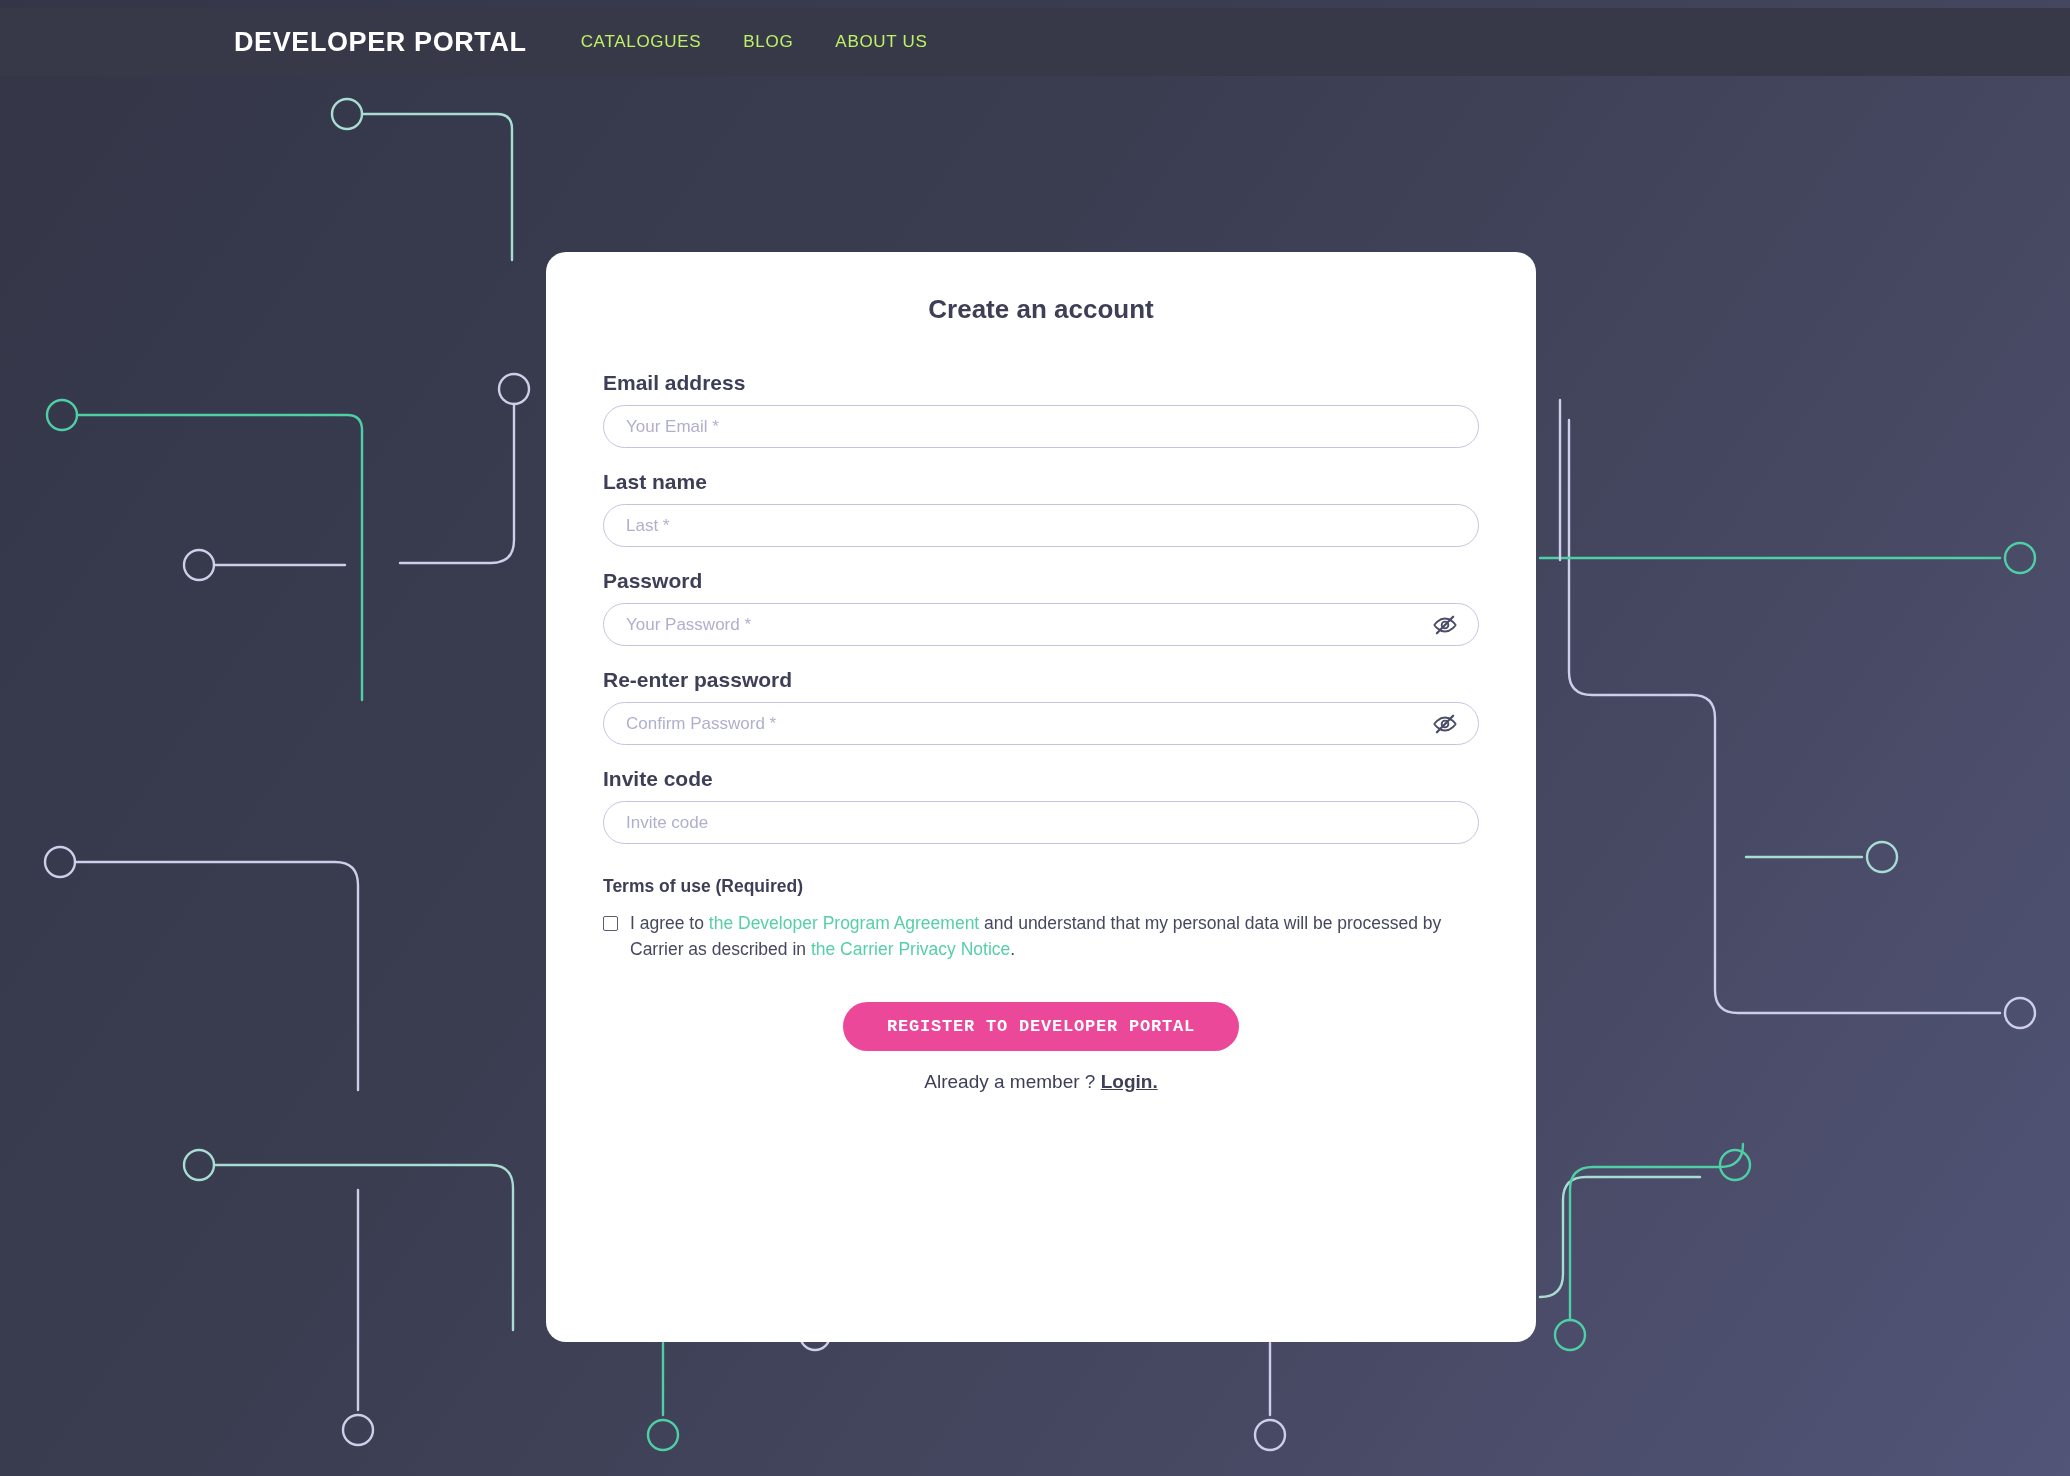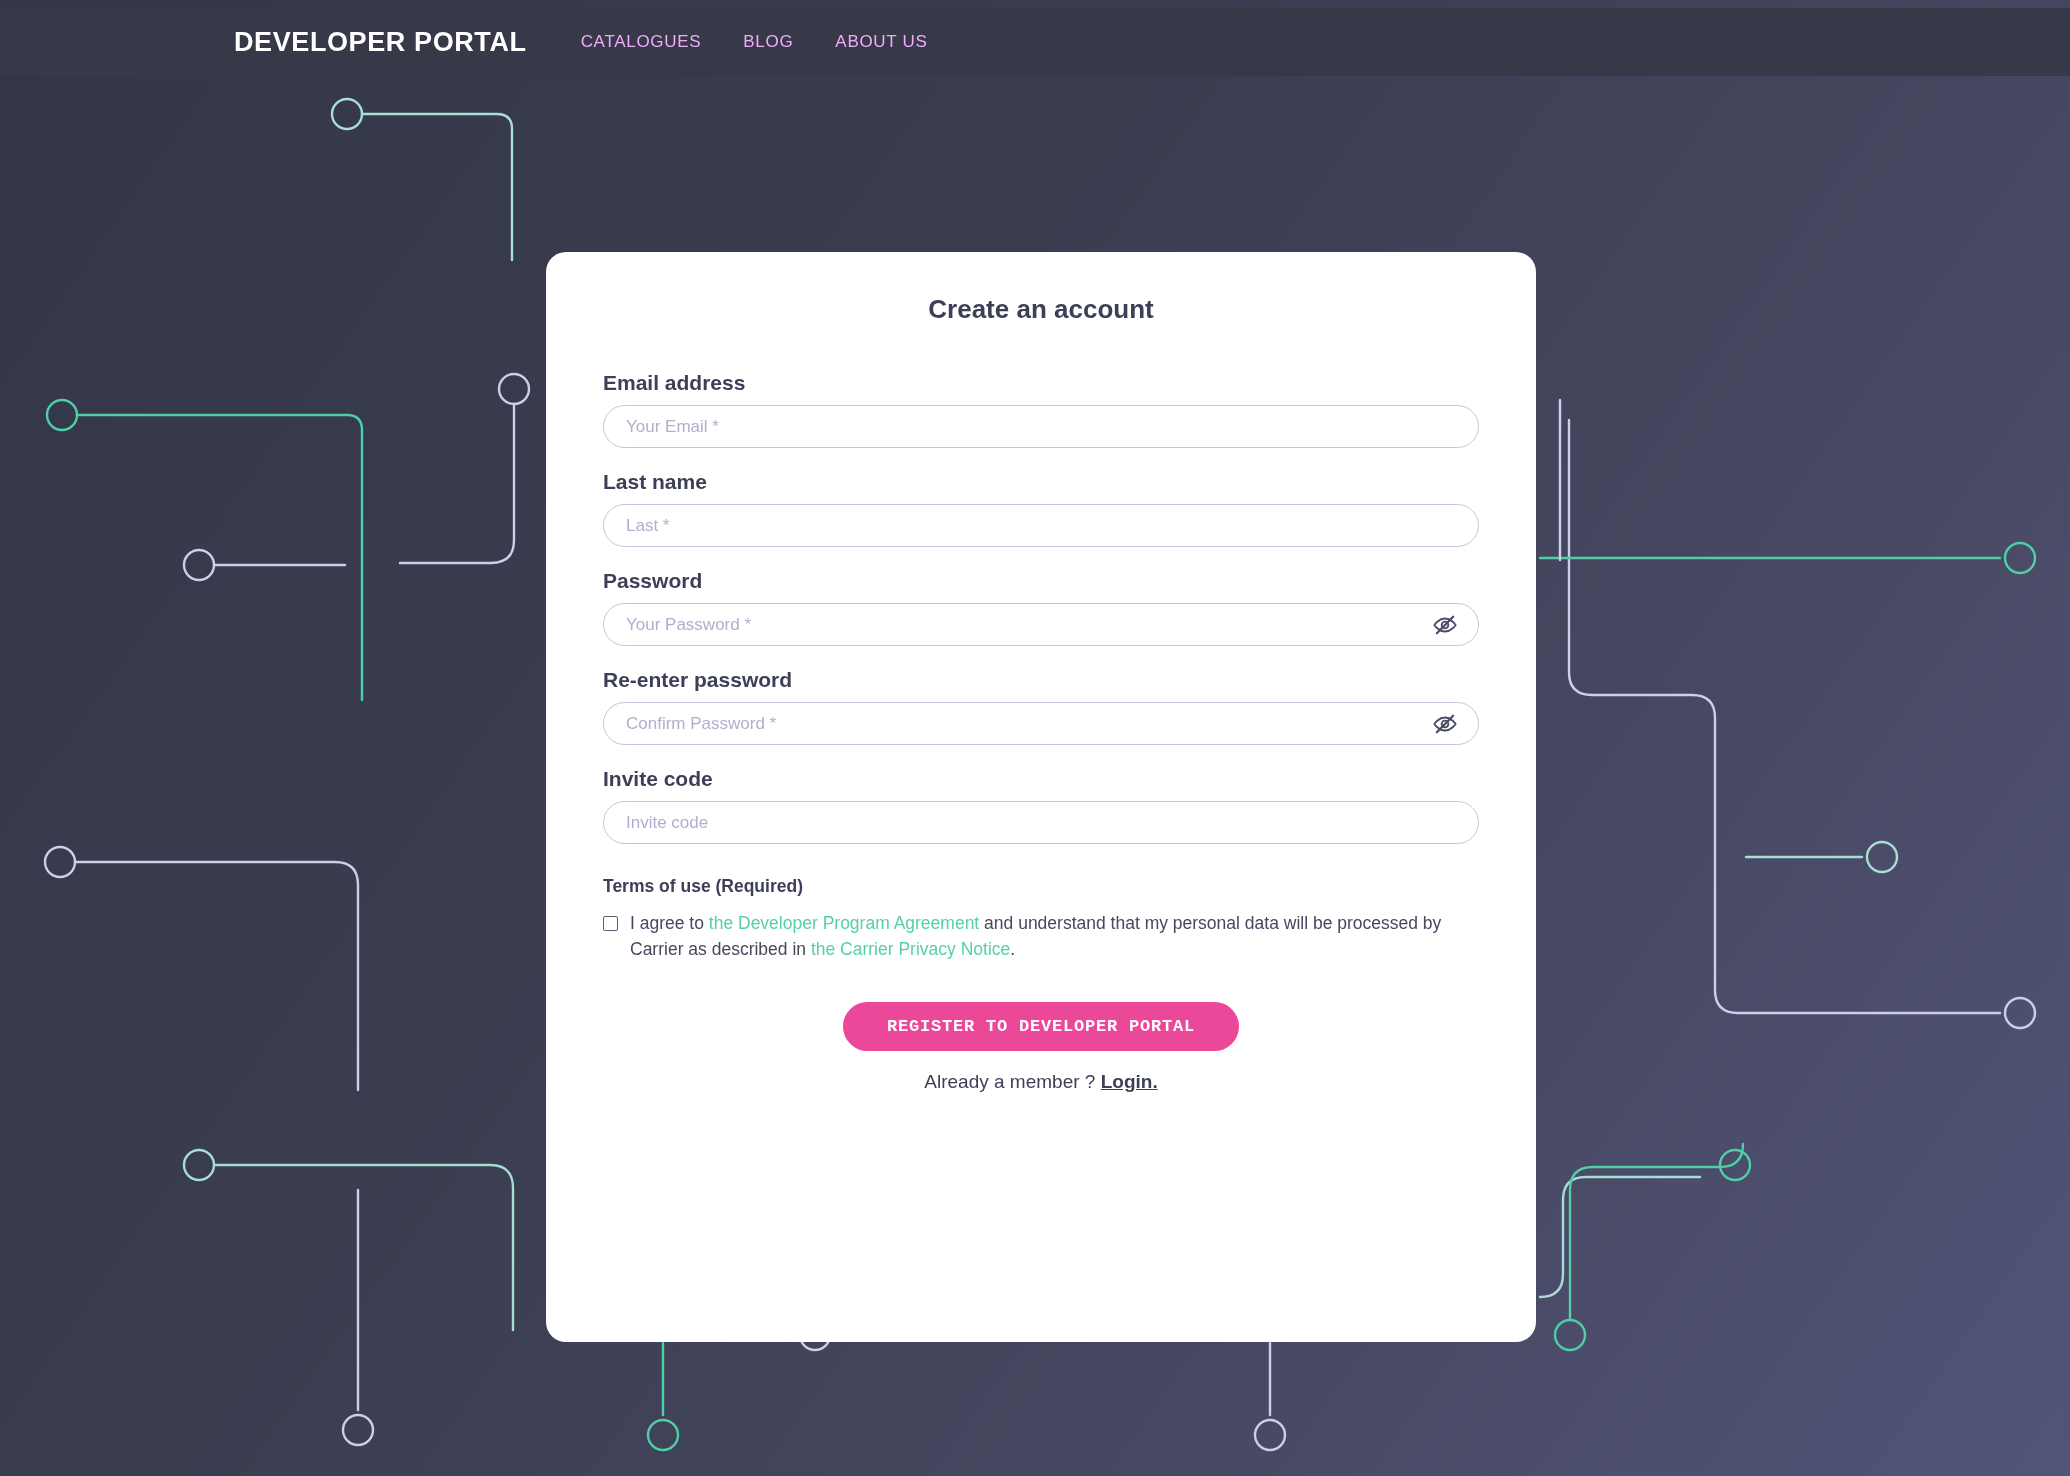--- a/index.html
+++ b/index.html
@@ -52,21 +52,21 @@
   #nav {
     display: flex;
     align-items: center;
     gap: 42px;
     margin-left: 54px;
   }
 
   .nav-link {
     font-size: 17px;
     letter-spacing: 0.7px;
-    color: #f0abfc;
+    color: #bef264;
     text-decoration: none;
     white-space: nowrap;
     cursor: pointer;
   }
 
   #header-actions {
     position: absolute;
     right: 88px;
     display: flex;
     align-items: center;

